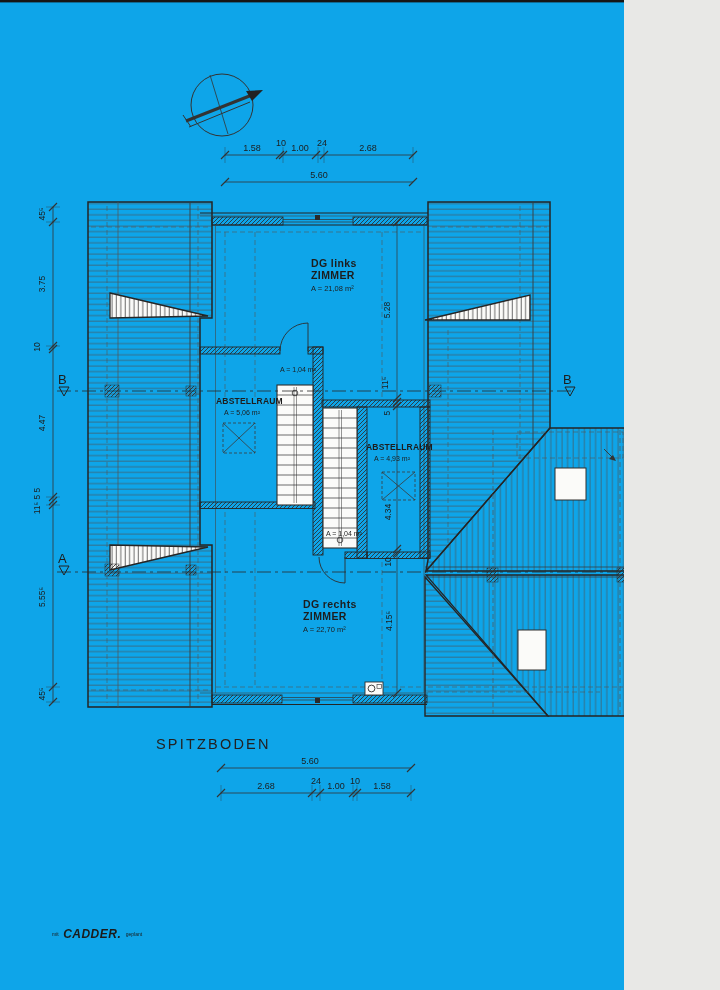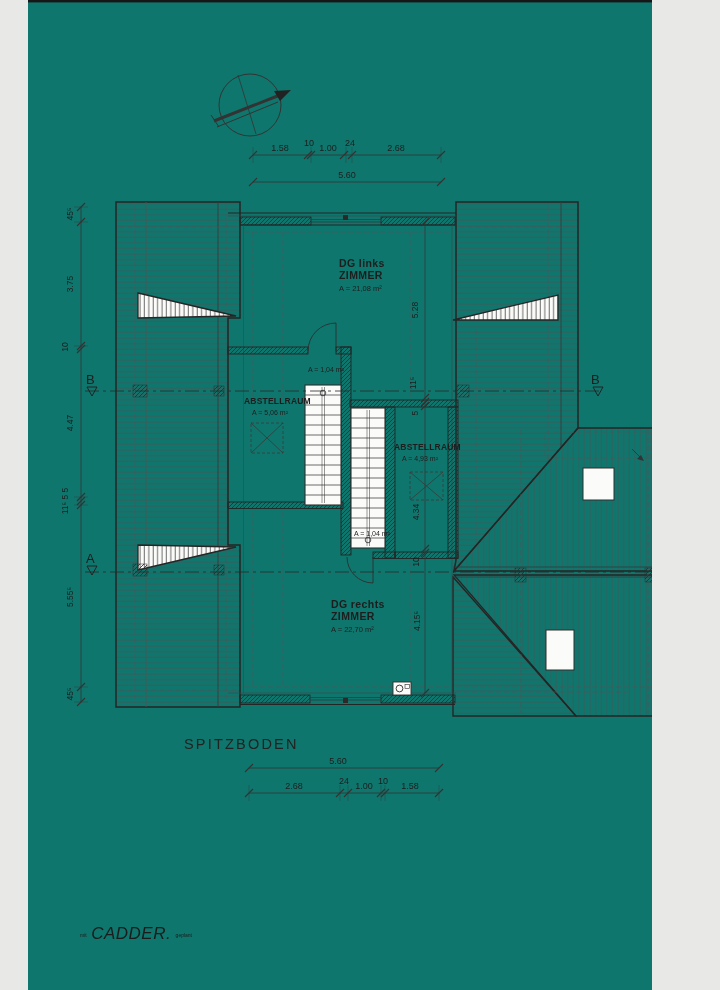--- a/index.html
+++ b/index.html
@@ -1,30 +1,30 @@
 <!DOCTYPE html>
 <html><head>
 <meta charset="utf-8">
 <style>
   html,body{margin:0;padding:0;background:#e8e8e6;}
-  .sheet{position:relative;width:624px;height:990px;background:#0f766e;overflow:hidden;
-         font-family:"Liberation Sans","DejaVu Sans",sans-serif;margin-left:28px;}
+  .sheet{position:relative;width:624px;height:990px;background:#0ea5e9;overflow:hidden;
+         font-family:"Liberation Sans","DejaVu Sans",sans-serif;}
   svg{position:absolute;left:0;top:0;}
   svg text{fill:#1d1d1d;}
   .t-room{font-size:10.5px;font-weight:bold;letter-spacing:.4px;}
   .t-area{font-size:7.5px;}
   .t-abst{font-size:8.5px;font-weight:bold;letter-spacing:.2px;}
   .t-small{font-size:7px;}
   .t-dim{font-size:9px;}
   .t-dimv{font-size:8.5px;}
   .t-sec{font-size:13px;}
   .t-title{font-size:14.5px;letter-spacing:2.2px;fill:#222;}
   .credit{position:absolute;left:52px;top:924px;color:#1b1b1b;white-space:nowrap;}
   .credit .pre,.credit .post{font-size:5px;vertical-align:2px;}
-  .credit .brand{font-size:17px;font-weight:normal;font-style:italic;letter-spacing:.5px;}
+  .credit .brand{font-size:12px;font-weight:bold;font-style:italic;letter-spacing:.5px;}
 </style>
 </head>
 <body>
 
 <div class="sheet">
 <svg width="720" height="990" viewBox="0 0 720 990">
   <defs>
 
     <pattern id="hH" width="6" height="5.6" patternUnits="userSpaceOnUse">
       <line x1="0" y1="2" x2="6" y2="2" stroke="#4d4d4d" stroke-width="0.65"></line>

